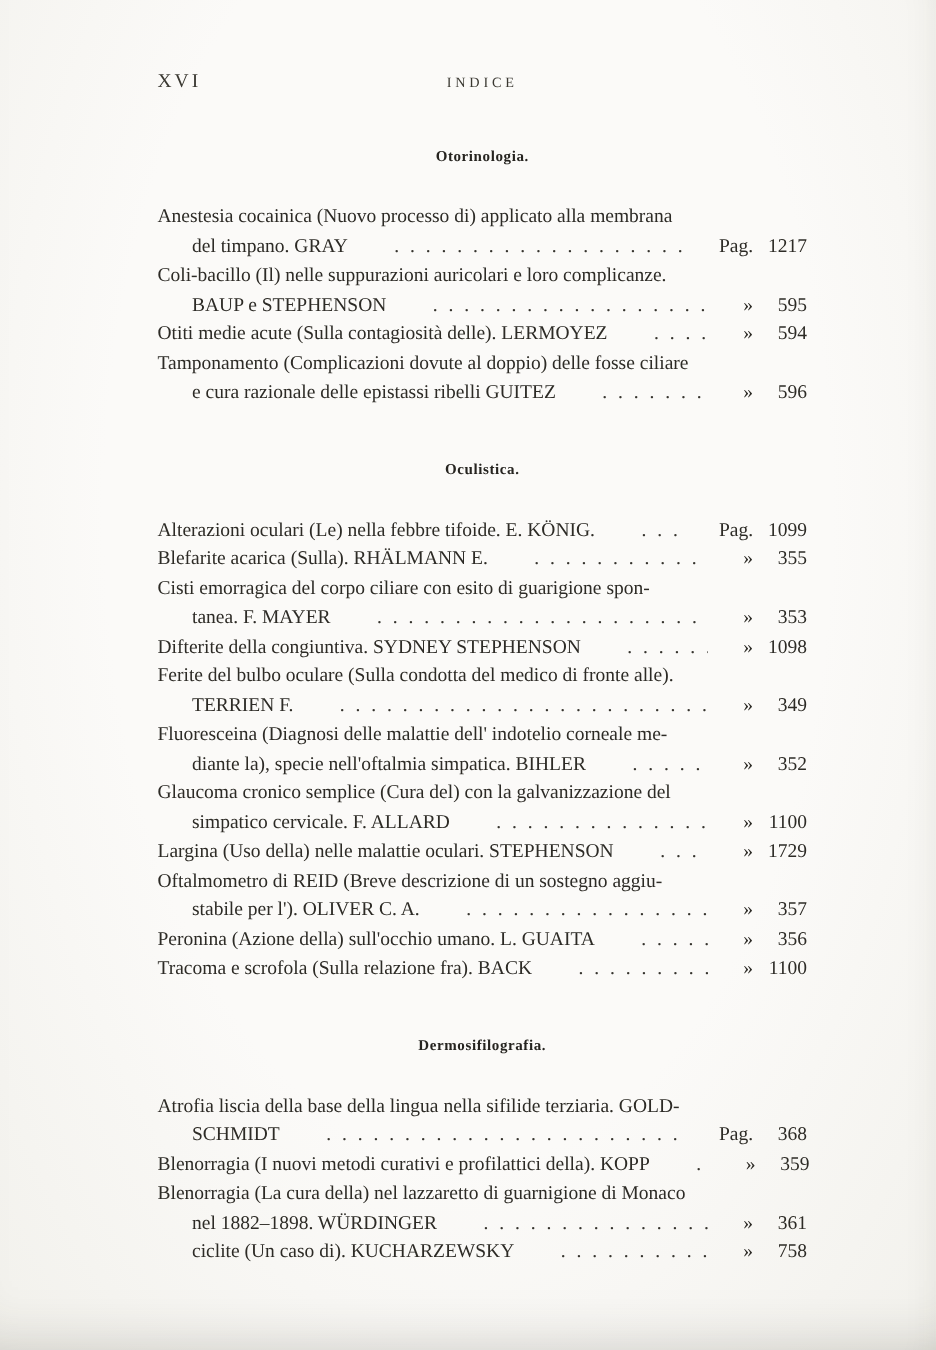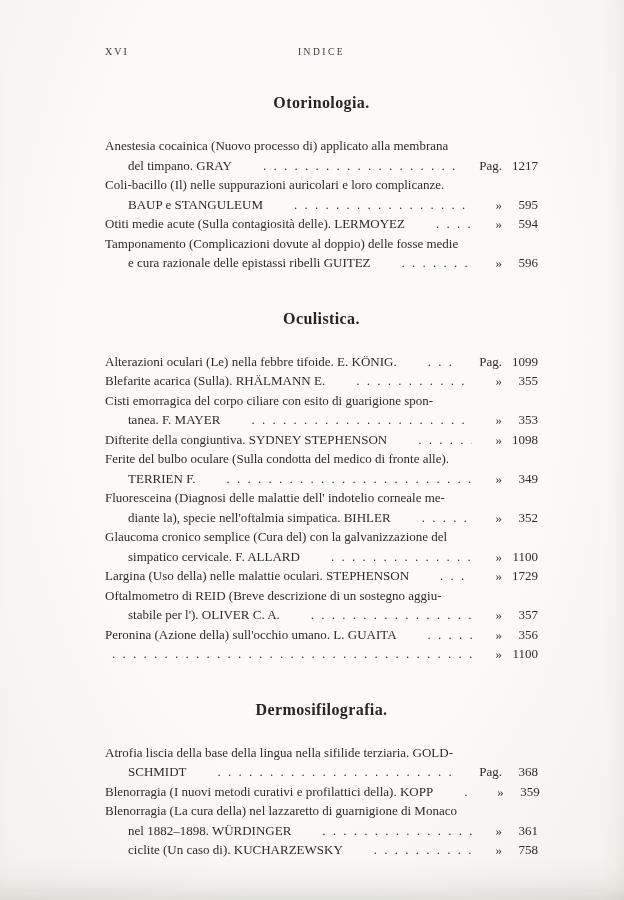--- a/index.html
+++ b/index.html
@@ -24,38 +24,38 @@
     left: 105px;
     top: 46px;
     width: 433px;
   }
   .page-header {
     display: flex;
     align-items: baseline;
   }
   .folio {
     width: 80px;
-    font-size: 10px;
+    font-size: 13px;
     letter-spacing: 2px;
     color: #3a3831;
   }
   .running-title {
     flex: 1;
     text-align: center;
     font-size: 9.5px;
     letter-spacing: 2.5px;
     color: #3a3831;
   }
   .folio-spacer {
     width: 80px;
   }
   .section-title {
     margin: 37px 0 24px 0;
     text-align: center;
-    font-size: 16px;
+    font-size: 10px;
     font-weight: bold;
     letter-spacing: 0.4px;
     color: #262420;
   }
   .index-section:first-child .section-title { margin-top: 37px; }
   .entry { margin: 0; }
   .line {
     line-height: 19.5px;
     font-size: 13px;
     white-space: nowrap;
@@ -111,40 +111,40 @@
               <span class="dots">. . . . . . . . . . . . . . . . . . . . . . . . . . . . . . . . . . . . . . . . . . . . . . . . . . . . . . . . . . . . </span>
               <span class="ref">
                 <span class="ref-label">Pag.</span>
                 <span class="ref-page">1217</span>
               </span>
             </div>
           </div>
           <div class="entry">
             <div class="line"><span class="line-text">Coli-bacillo (Il) nelle suppurazioni auricolari e loro complicanze.</span></div>
             <div class="line cont last">
-              <span class="line-text">BAUP e STANGULEUM</span>
+              <span class="line-text">BAUP e STEPHENSON</span>
               <span class="dots">. . . . . . . . . . . . . . . . . . . . . . . . . . . . . . . . . . . . . . . . . . . . . . . . . . . . . . . . . . . . </span>
               <span class="ref">
                 <span class="ref-label">»</span>
                 <span class="ref-page">595</span>
               </span>
             </div>
           </div>
           <div class="entry">
             <div class="line last">
               <span class="line-text">Otiti medie acute (Sulla contagiosità delle). LERMOYEZ</span>
               <span class="dots">. . . . . . . . . . . . . . . . . . . . . . . . . . . . . . . . . . . . . . . . . . . . . . . . . . . . . . . . . . . . </span>
               <span class="ref">
                 <span class="ref-label">»</span>
                 <span class="ref-page">594</span>
               </span>
             </div>
           </div>
           <div class="entry">
-            <div class="line"><span class="line-text">Tamponamento (Complicazioni dovute al doppio) delle fosse medie</span></div>
+            <div class="line"><span class="line-text">Tamponamento (Complicazioni dovute al doppio) delle fosse ciliare</span></div>
             <div class="line cont last">
               <span class="line-text">e cura razionale delle epistassi ribelli GUITEZ</span>
               <span class="dots">. . . . . . . . . . . . . . . . . . . . . . . . . . . . . . . . . . . . . . . . . . . . . . . . . . . . . . . . . . . . </span>
               <span class="ref">
                 <span class="ref-label">»</span>
                 <span class="ref-page">596</span>
               </span>
             </div>
           </div>
         </section>
@@ -250,20 +250,21 @@
               <span class="line-text">Peronina (Azione della) sull'occhio umano. L. GUAITA</span>
               <span class="dots">. . . . . . . . . . . . . . . . . . . . . . . . . . . . . . . . . . . . . . . . . . . . . . . . . . . . . . . . . . . . </span>
               <span class="ref">
                 <span class="ref-label">»</span>
                 <span class="ref-page">356</span>
               </span>
             </div>
           </div>
           <div class="entry">
             <div class="line last">
+              <span class="line-text">Tracoma e scrofola (Sulla relazione fra). BACK</span>
               <span class="dots">. . . . . . . . . . . . . . . . . . . . . . . . . . . . . . . . . . . . . . . . . . . . . . . . . . . . . . . . . . . . </span>
               <span class="ref">
                 <span class="ref-label">»</span>
                 <span class="ref-page">1100</span>
               </span>
             </div>
           </div>
         </section>
         <section class="index-section">
           <h2 class="section-title">Dermosifilografia.</h2>

